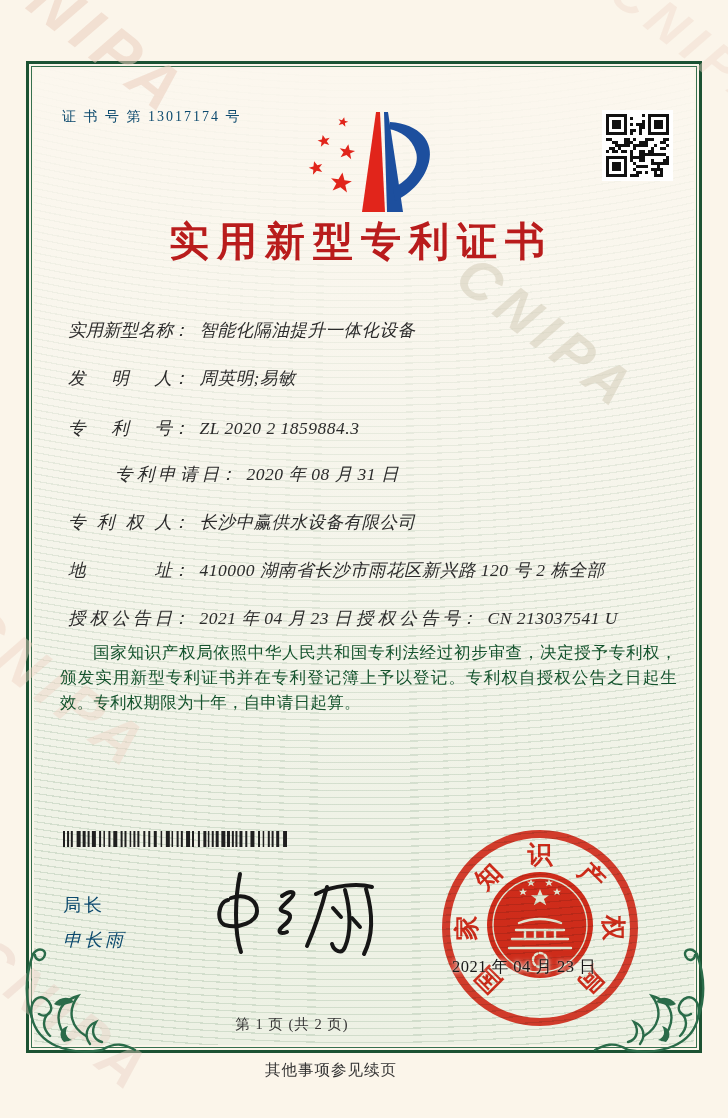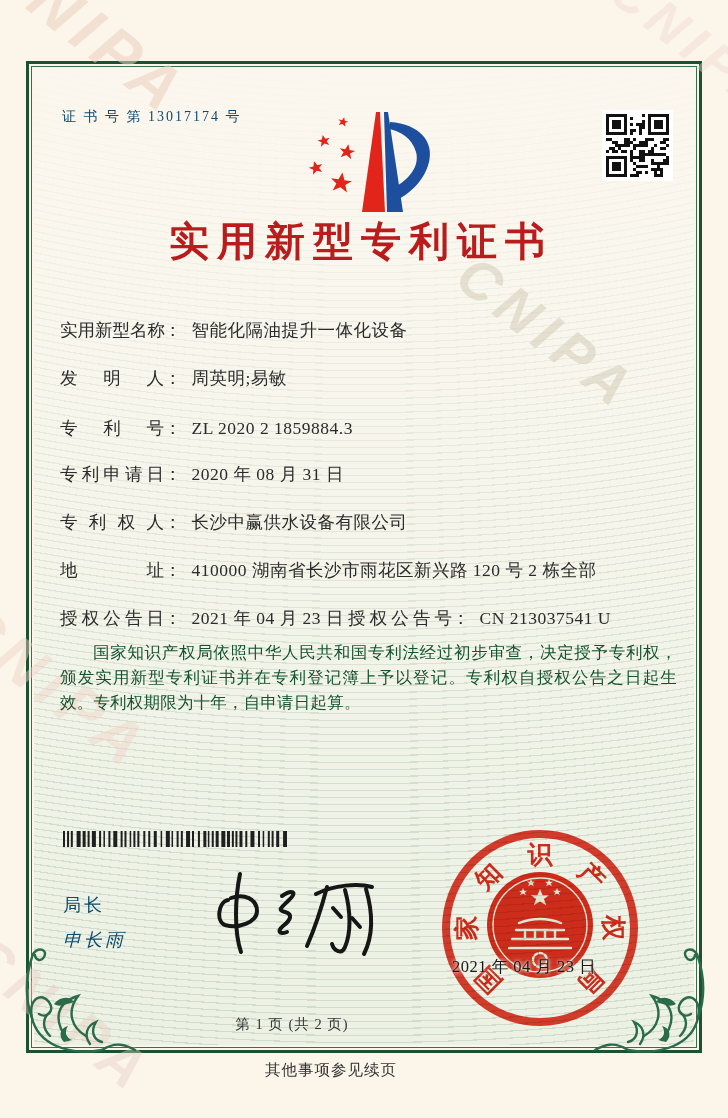--- a/index.html
+++ b/index.html
@@ -30,26 +30,26 @@
   .cert-no{position:absolute;left:62px;top:108px;font-size:14px;letter-spacing:2px;
     color:#0c4a6e;z-index:2;}
   .logo{position:absolute;left:298px;top:110px;width:136px;height:104px;z-index:2;}
   .qr{position:absolute;left:602px;top:110px;width:71px;height:71px;background:#fff;
     padding:0;z-index:2;}
   .title{position:absolute;left:26px;top:214px;width:670px;text-align:center;
     font-size:40px;font-weight:700;letter-spacing:8px;color:#b91c1c;z-index:2;}
   
   .fields{position:absolute;left:60px;top:314px;width:618px;z-index:2;
     font-size:17.5px;color:#2b2b2b;}
-  .row{position:absolute;left:0;white-space:nowrap;}
+  .row{position:absolute;left:8px;white-space:nowrap;font-style:italic;}
   .flabel{display:inline-block;width:104px;text-align:justify;text-align-last:justify;
     vertical-align:bottom;}
   .colon{display:inline-block;margin-right:10px;}
   .fvalue{letter-spacing:.5px;}
-  .r1{top:4px;} .r2{top:52px;} .r3{top:102px;} .r4{top:148px;}
+  .r1{top:4px;} .r2{top:52px;} .r3{top:102px;} .r4{top:148px;margin-left:47px;}
   .r5{top:196px;} .r6{top:244px;} .r7{top:292px;}
   .group2{position:absolute;left:288px;top:0;}
   
   .bodytext{position:absolute;left:60px;top:640px;width:617px;z-index:2;
     font-size:16.5px;line-height:25px;color:#14532d;text-align:justify;
     letter-spacing:.2px;}
   .bodytext p{margin:0;text-indent:2em;}
   
   .barcode{position:absolute;left:63px;top:831px;width:224px;height:16px;z-index:2;}
   .director{position:absolute;left:63px;z-index:2;

